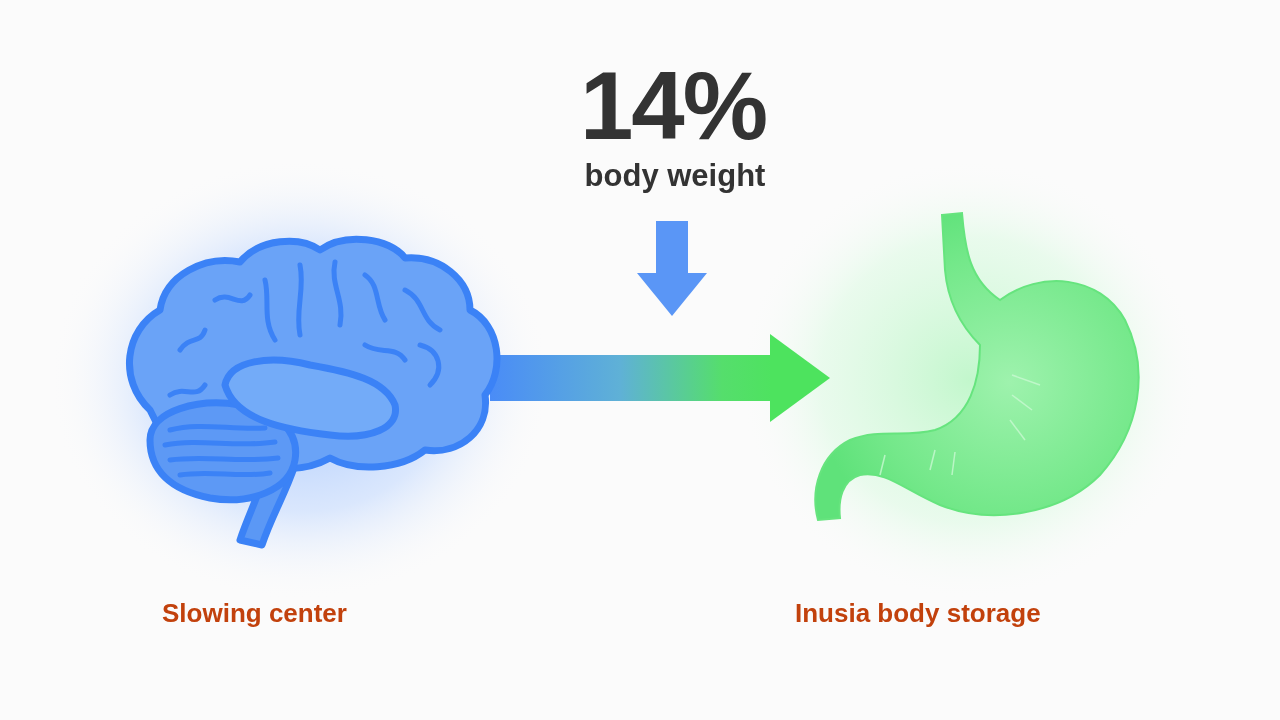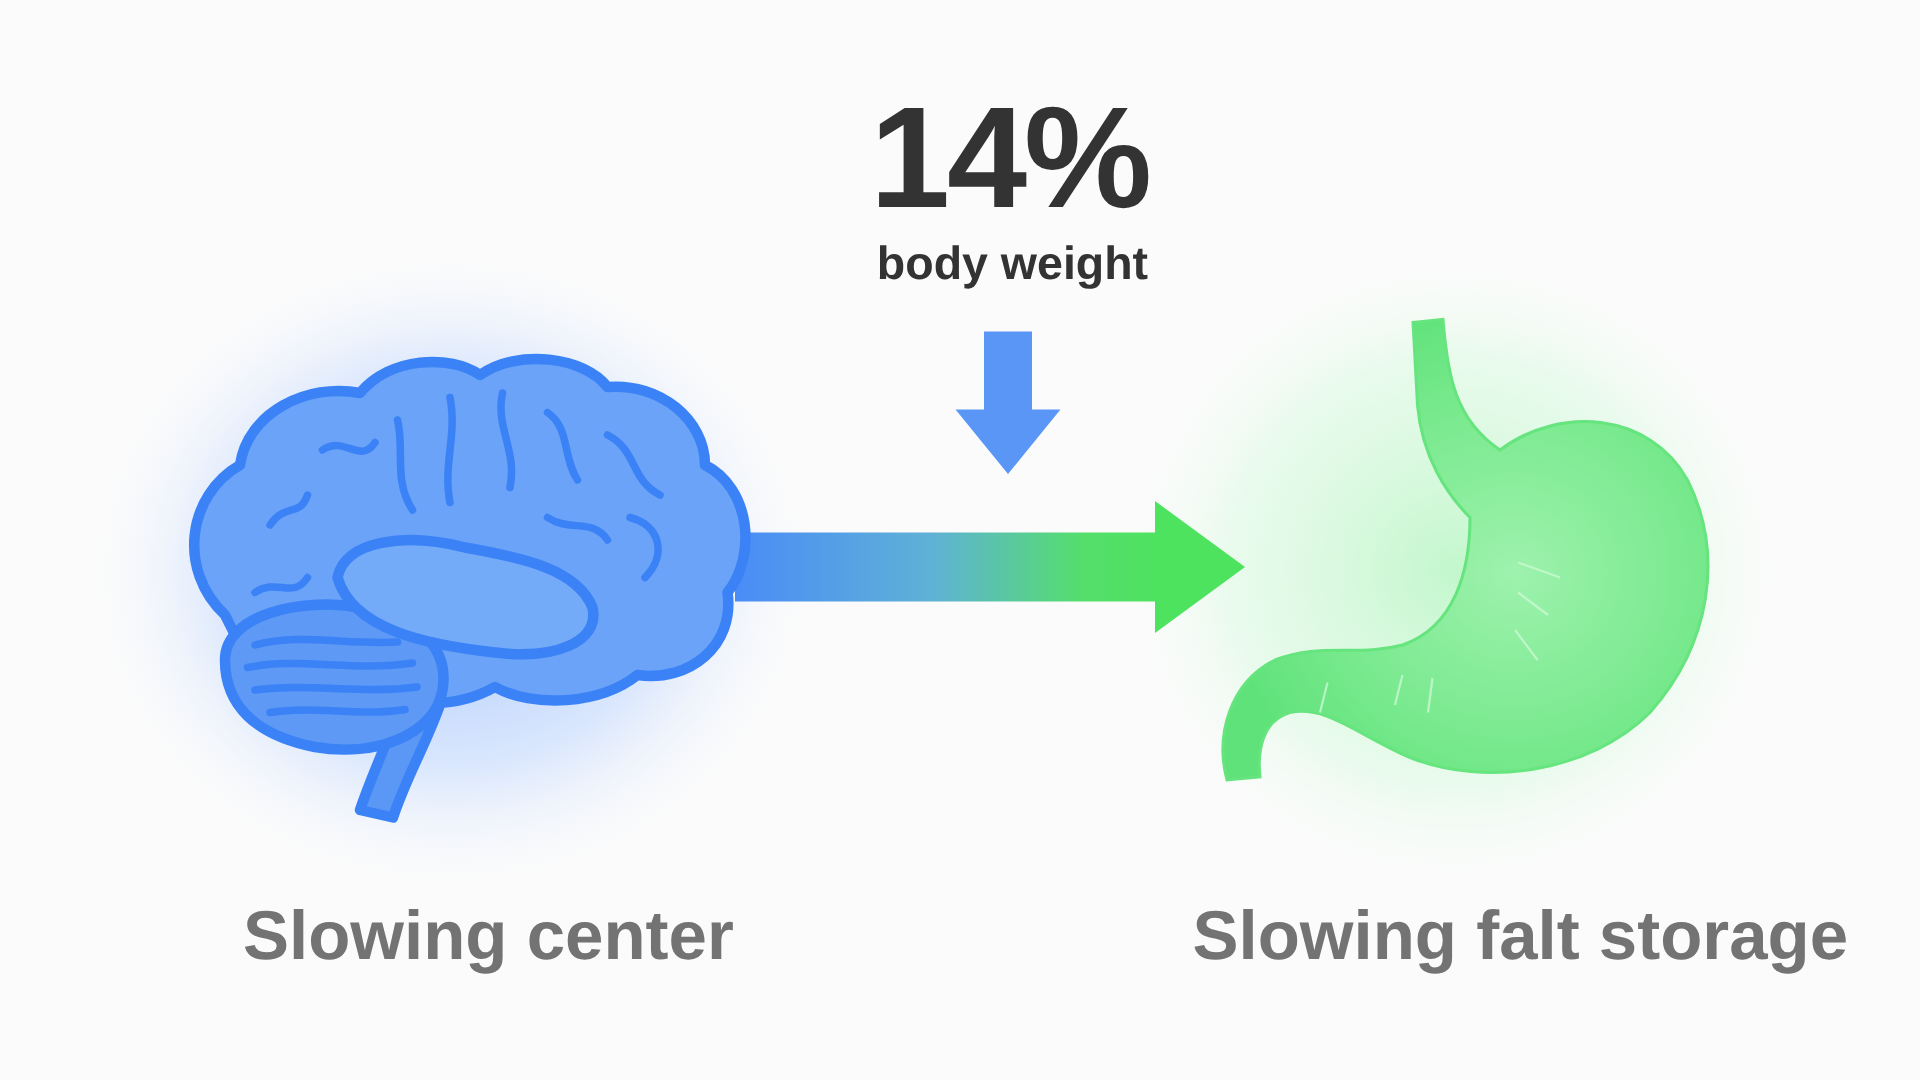--- a/index.html
+++ b/index.html
@@ -11,21 +11,21 @@
   .abs { position:absolute; }
   .stat-value {
     left:0; width:1346px; top:58px; text-align:center;
     font-size:96px; font-weight:bold; color:#333333; letter-spacing:-2px; line-height:1;
   }
   .stat-label {
     left:0; width:1350px; top:160px; text-align:center;
     font-size:31px; font-weight:bold; color:#333333; line-height:1;
   }
   .caption {
-    font-size:46px; font-weight:bold; color:#737373; line-height:1;
+    font-size:26px; font-weight:bold; color:#c2410c; line-height:1;
   }
   .cap-left { left:162px; top:600px; }
   .cap-right { left:795px; top:600px; }
   svg { position:absolute; left:0; top:0; }
 </style>
 </head>
 <body>
 
 <svg width="1280" height="720" viewBox="0 0 1280 720">
   <defs>
@@ -103,13 +103,13 @@
       <path d="M955,452 L952,475"></path>
       <path d="M885,455 L880,475"></path>
     </g>
   </g>
 </svg>
 
 <div class="abs stat-value">14%</div>
 <div class="abs stat-label">body weight</div>
 
 <div class="abs caption cap-left">Slowing center</div>
-<div class="abs caption cap-right">Slowing falt storage</div>
+<div class="abs caption cap-right">Inusia body storage</div>
 
 </body></html>

